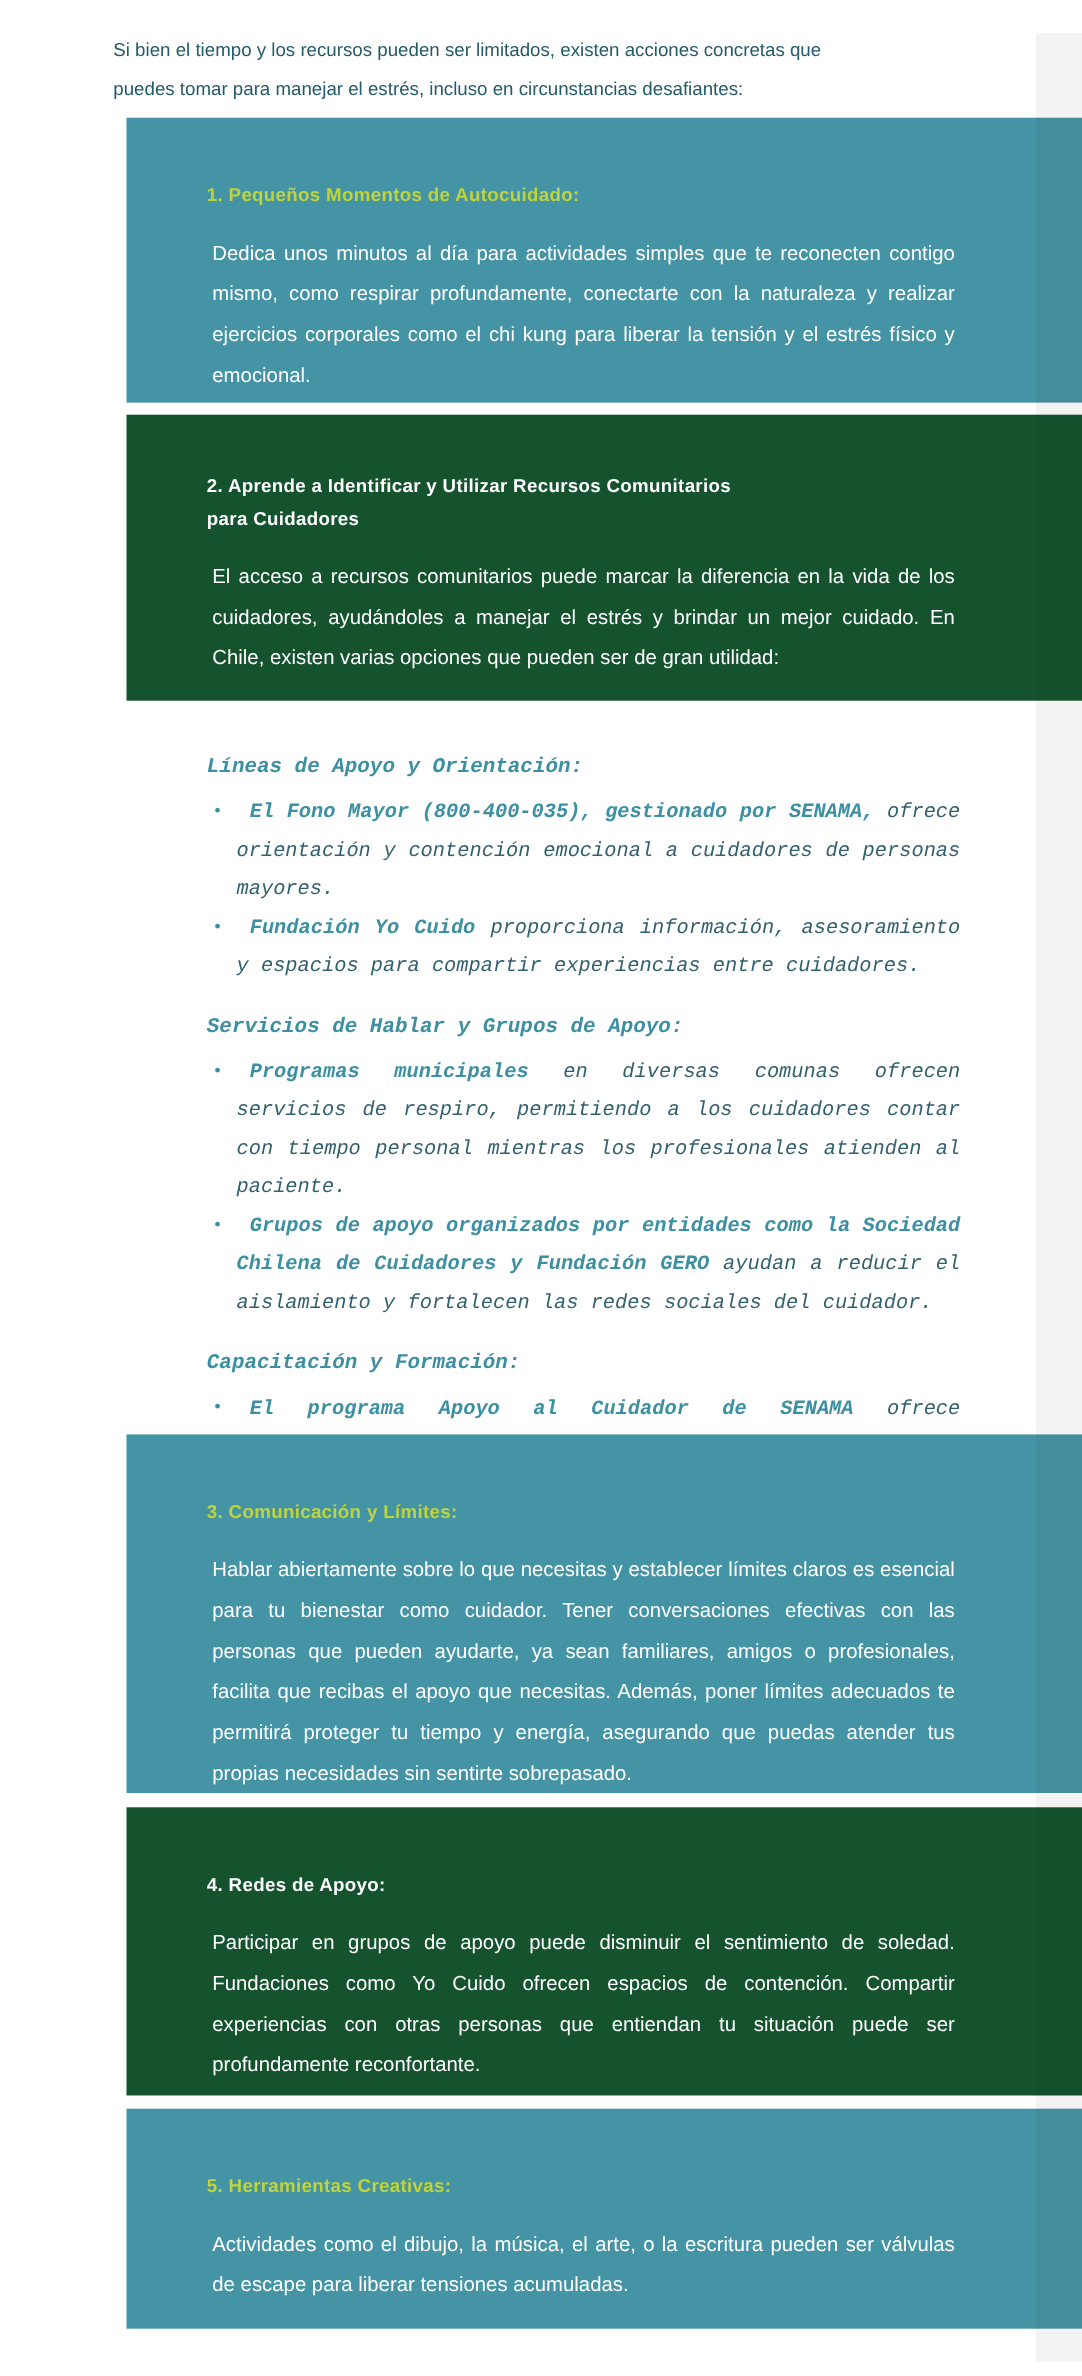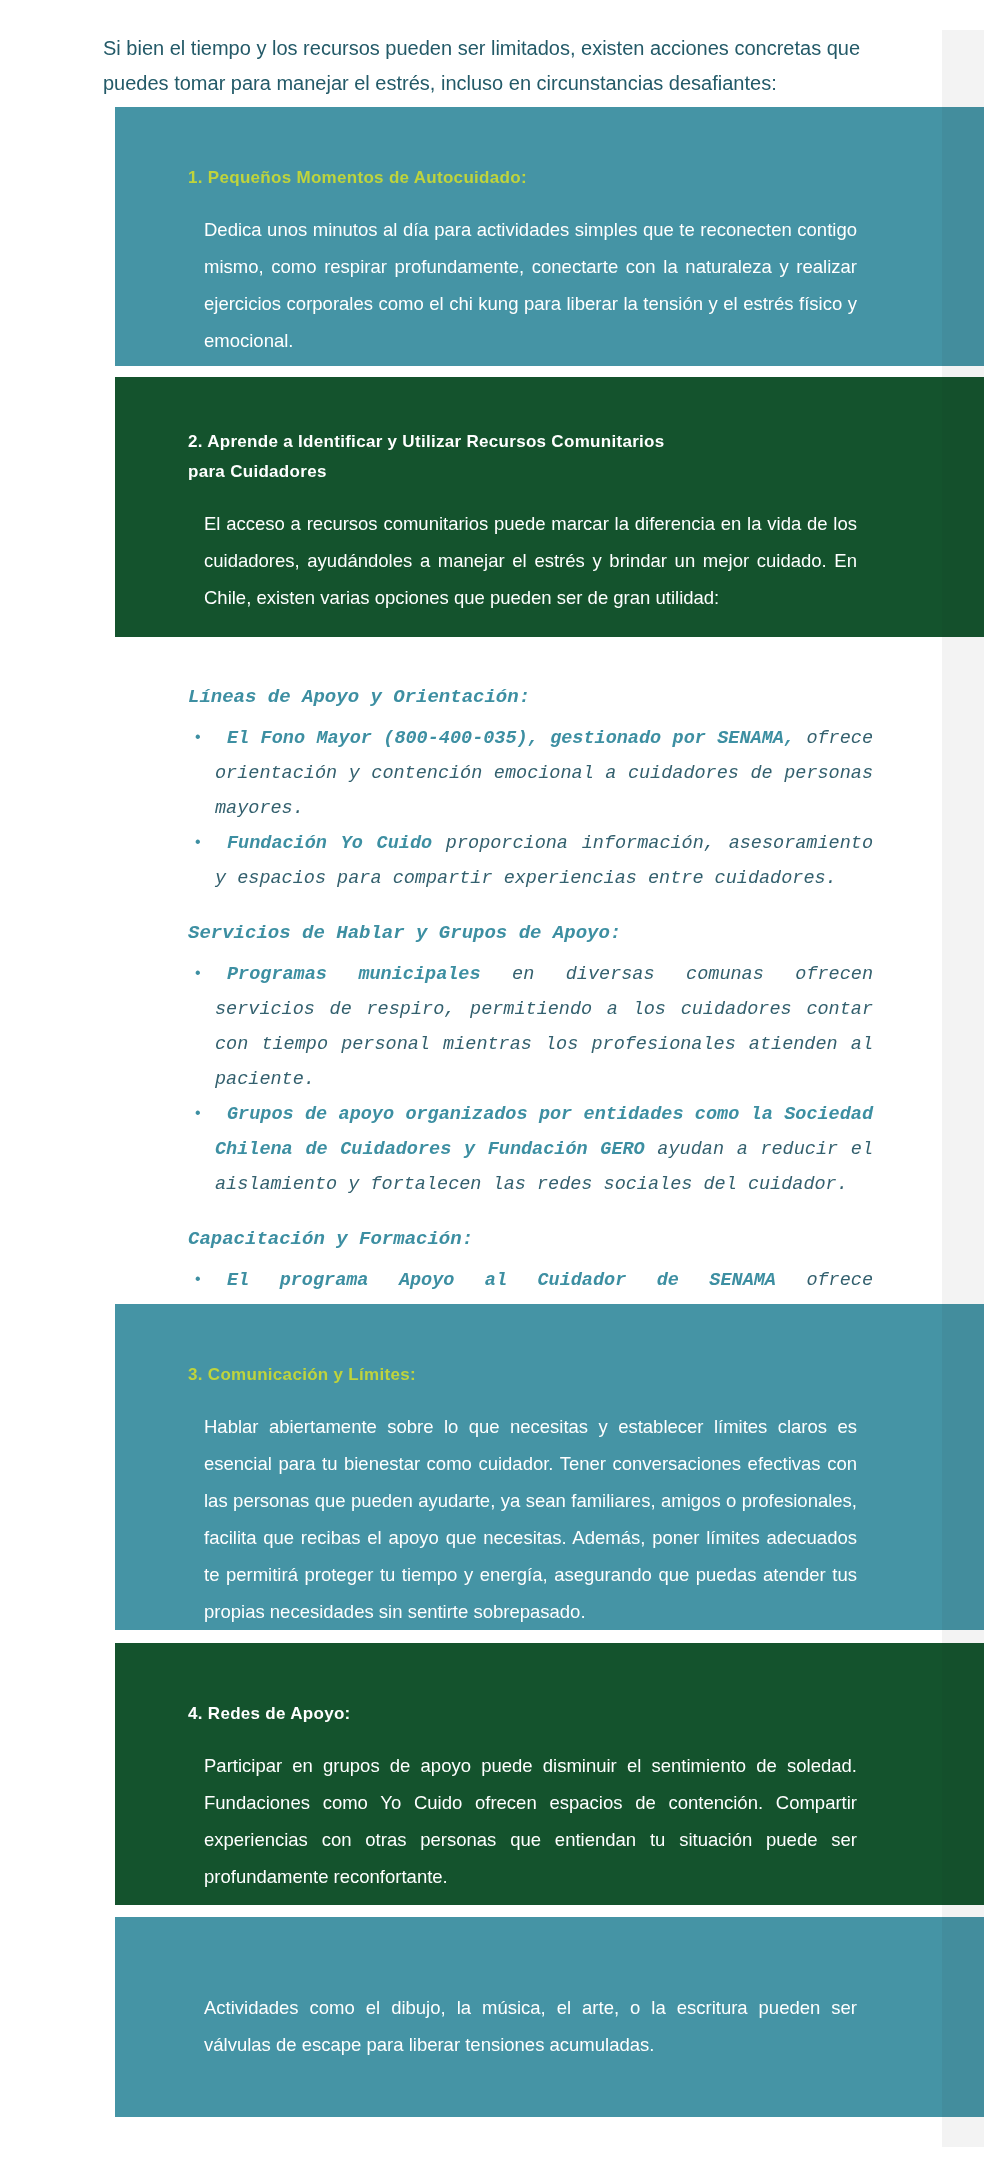--- a/index.html
+++ b/index.html
@@ -3,38 +3,38 @@
 <meta charset="utf-8">
 <style>
   html,body{margin:0;padding:0;}
   body{
     width:984px;height:2160px;position:relative;background:#ffffff;
     font-family:"Liberation Sans",sans-serif;overflow:hidden;
   }
   
   .intro{
     position:absolute;left:103px;top:11px;width:810px;
-    font-size:20px;line-height:35px;color:#235a68;
+    font-size:17px;line-height:35px;color:#235a68;
     white-space:pre-line;
   }
   
   .block{
     position:absolute;left:115px;width:869px;
     box-sizing:border-box;padding:56px 111px 0 73px;
   }
   .block.teal{background:#4594a5;}
   .block.green{background:#14532d;}
   .block-heading{
     font-size:17px;font-weight:bold;letter-spacing:.3px;
     margin:0 0 18px 0;white-space:pre-line;line-height:30px;
   }
   .block.teal  .block-heading{color:#bfd43c;}
   .block.green .block-heading{color:#ffffff;}
   .block-body{
-    margin:16px;font-size:18.5px;line-height:37px;color:#ffffff;
+    margin:5px;font-size:18.5px;line-height:37px;color:#ffffff;
     text-align:justify;
   }
   #block-1{top:107px;height:259px;}
   #block-2{top:377px;height:260px;padding-top:50px;}
   #block-3{top:1304px;height:326px;}
   #block-4{top:1643px;height:262px;}
   #block-5{top:1917px;height:200px;}
   
   .resources{
     position:absolute;left:188px;top:680px;width:685px;
@@ -119,16 +119,17 @@
   <h3 class="block-heading">3. Comunicación y Límites:</h3>
   <p class="block-body">Hablar abiertamente sobre lo que necesitas y establecer límites claros es esencial para tu bienestar como cuidador. Tener conversaciones efectivas con las personas que pueden ayudarte, ya sean familiares, amigos o profesionales, facilita que recibas el apoyo que necesitas. Además, poner límites adecuados te permitirá proteger tu tiempo y energía, asegurando que puedas atender tus propias necesidades sin sentirte sobrepasado.</p>
 </section>
 
 <section id="block-4" class="block green">
   <h3 class="block-heading">4. Redes de Apoyo:</h3>
   <p class="block-body">Participar en grupos de apoyo puede disminuir el sentimiento de soledad. Fundaciones como Yo Cuido ofrecen espacios de contención. Compartir experiencias con otras personas que entiendan tu situación puede ser profundamente reconfortante.</p>
 </section>
 
 <section id="block-5" class="block teal">
+  <h3 class="block-heading">5. Herramientas Creativas:</h3>
   <p class="block-body">Actividades como el dibujo, la música, el arte, o la escritura pueden ser válvulas de escape para liberar tensiones acumuladas.</p>
 </section>
 
 <div class="edge-strip"></div>
 
 </body></html>

